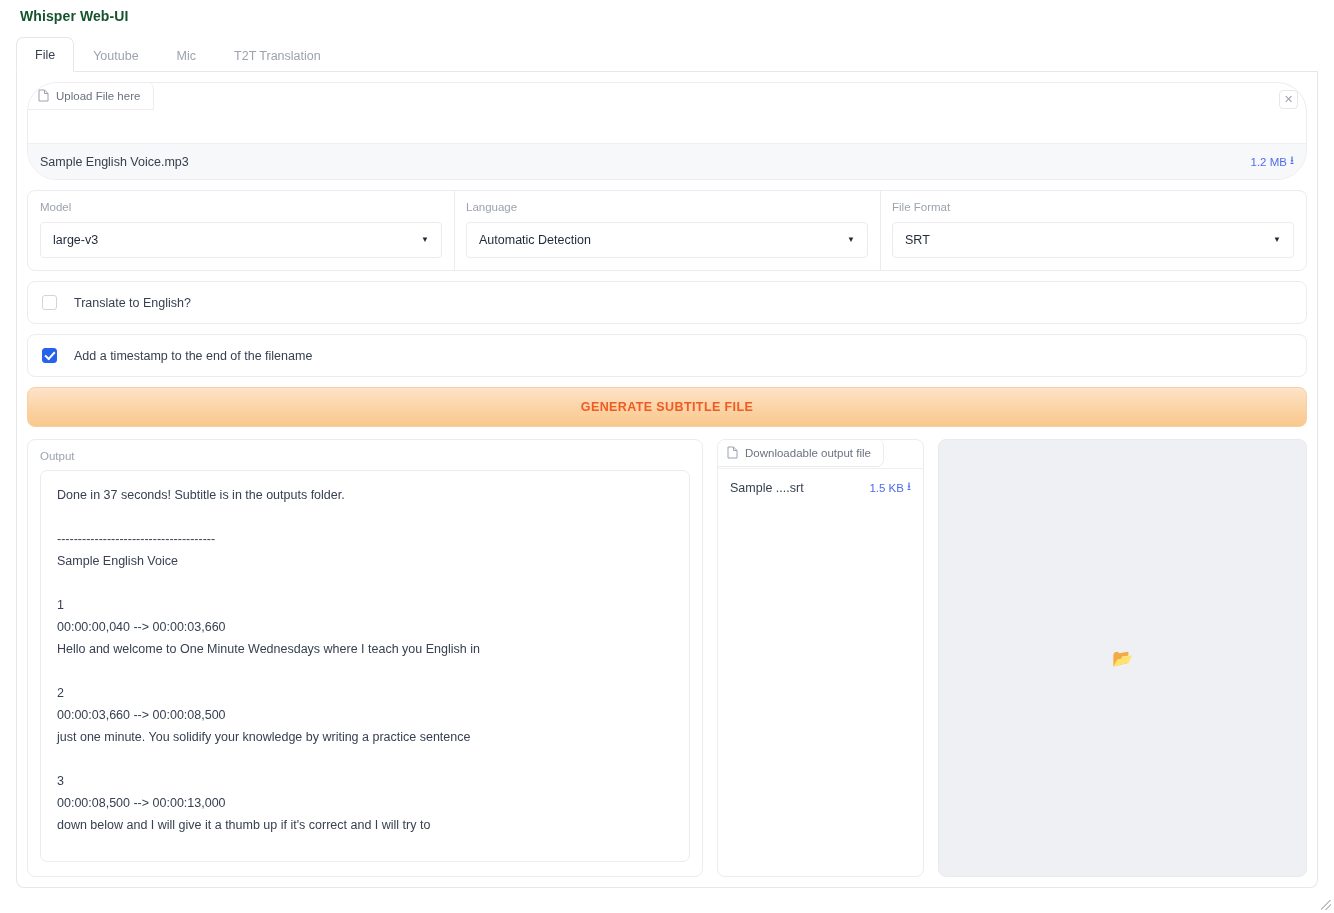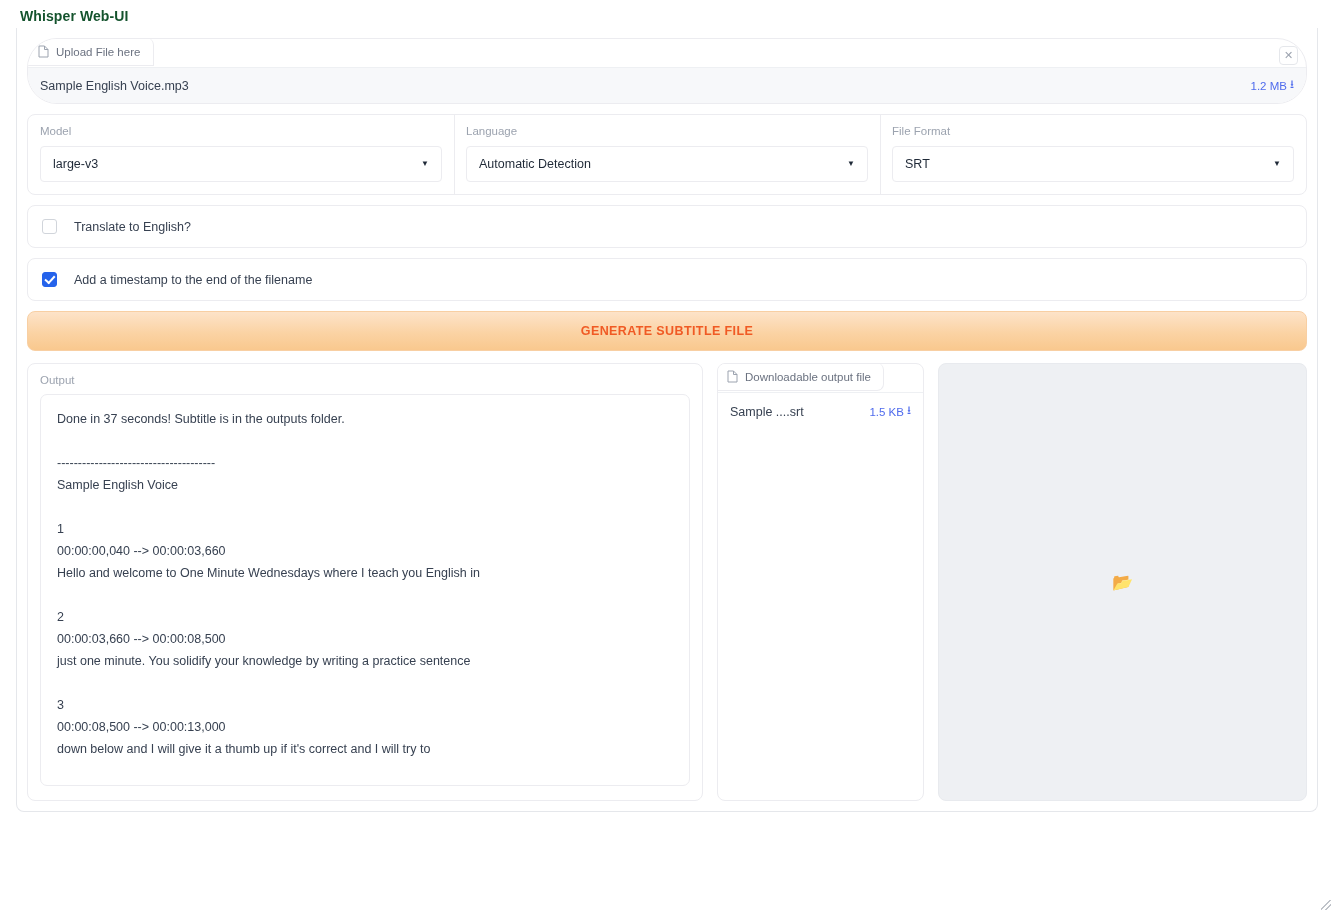--- a/index.html
+++ b/index.html
@@ -61,21 +61,21 @@
   .doc-ico { width: 11px; height: 13px; display:inline-block; }
   .close-btn {
     position: absolute; right: 8px; top: 7px;
     width: 19px; height: 19px; border: 1px solid #e5e7eb; border-radius: 4px;
     background: #fff; color: #9ca3af; font-size: 11px; line-height: 17px;
     text-align: center; cursor: pointer;
   }
   .file-row {
     display: flex; align-items: center; justify-content: space-between;
     background: #f7f8fa; border-top: 1px solid #eef0f3;
-    padding: 8px 12px; font-size: 12.5px; color: #374151;
+    padding: 8px 12px; font-size: 12.5px; color: #374151; margin-top: 32px;
   }
   .file-size { color: #4f6bed; font-size: 11.5px; display: flex; align-items: center; gap: 3px; }
 
   
   .cols { display: flex; }
   .col { flex: 1; padding: 10px 12px 12px 12px; position: relative; }
   .col + .col::before {
     content: ""; position: absolute; left: 0; top: 0; bottom: 0;
     width: 1px; background: #ececf0;
   }
@@ -162,20 +162,26 @@
     font-size: 17px;
   }
 </style>
 </head>
 <body>
 
 <div class="page">
 
   <div class="app-title">Whisper Web-UI</div>
 
+  <div class="tabbar">
+    <div class="tab active">File</div>
+    <div class="tab">Youtube</div>
+    <div class="tab">Mic</div>
+    <div class="tab">T2T Translation</div>
+  </div>
 
   <div class="shell">
 
     <div class="block fileblock">
       <div class="upload-chip">
         <span class="doc-ico">
           <svg width="11" height="13" viewBox="0 0 11 13" fill="none">
             <path d="M1 1h5.5L10 4.5V12H1z" stroke="#9ca3af" stroke-width="1" fill="none"></path>
             <path d="M6.5 1v3.5H10" stroke="#9ca3af" stroke-width="1" fill="none"></path>
           </svg>

